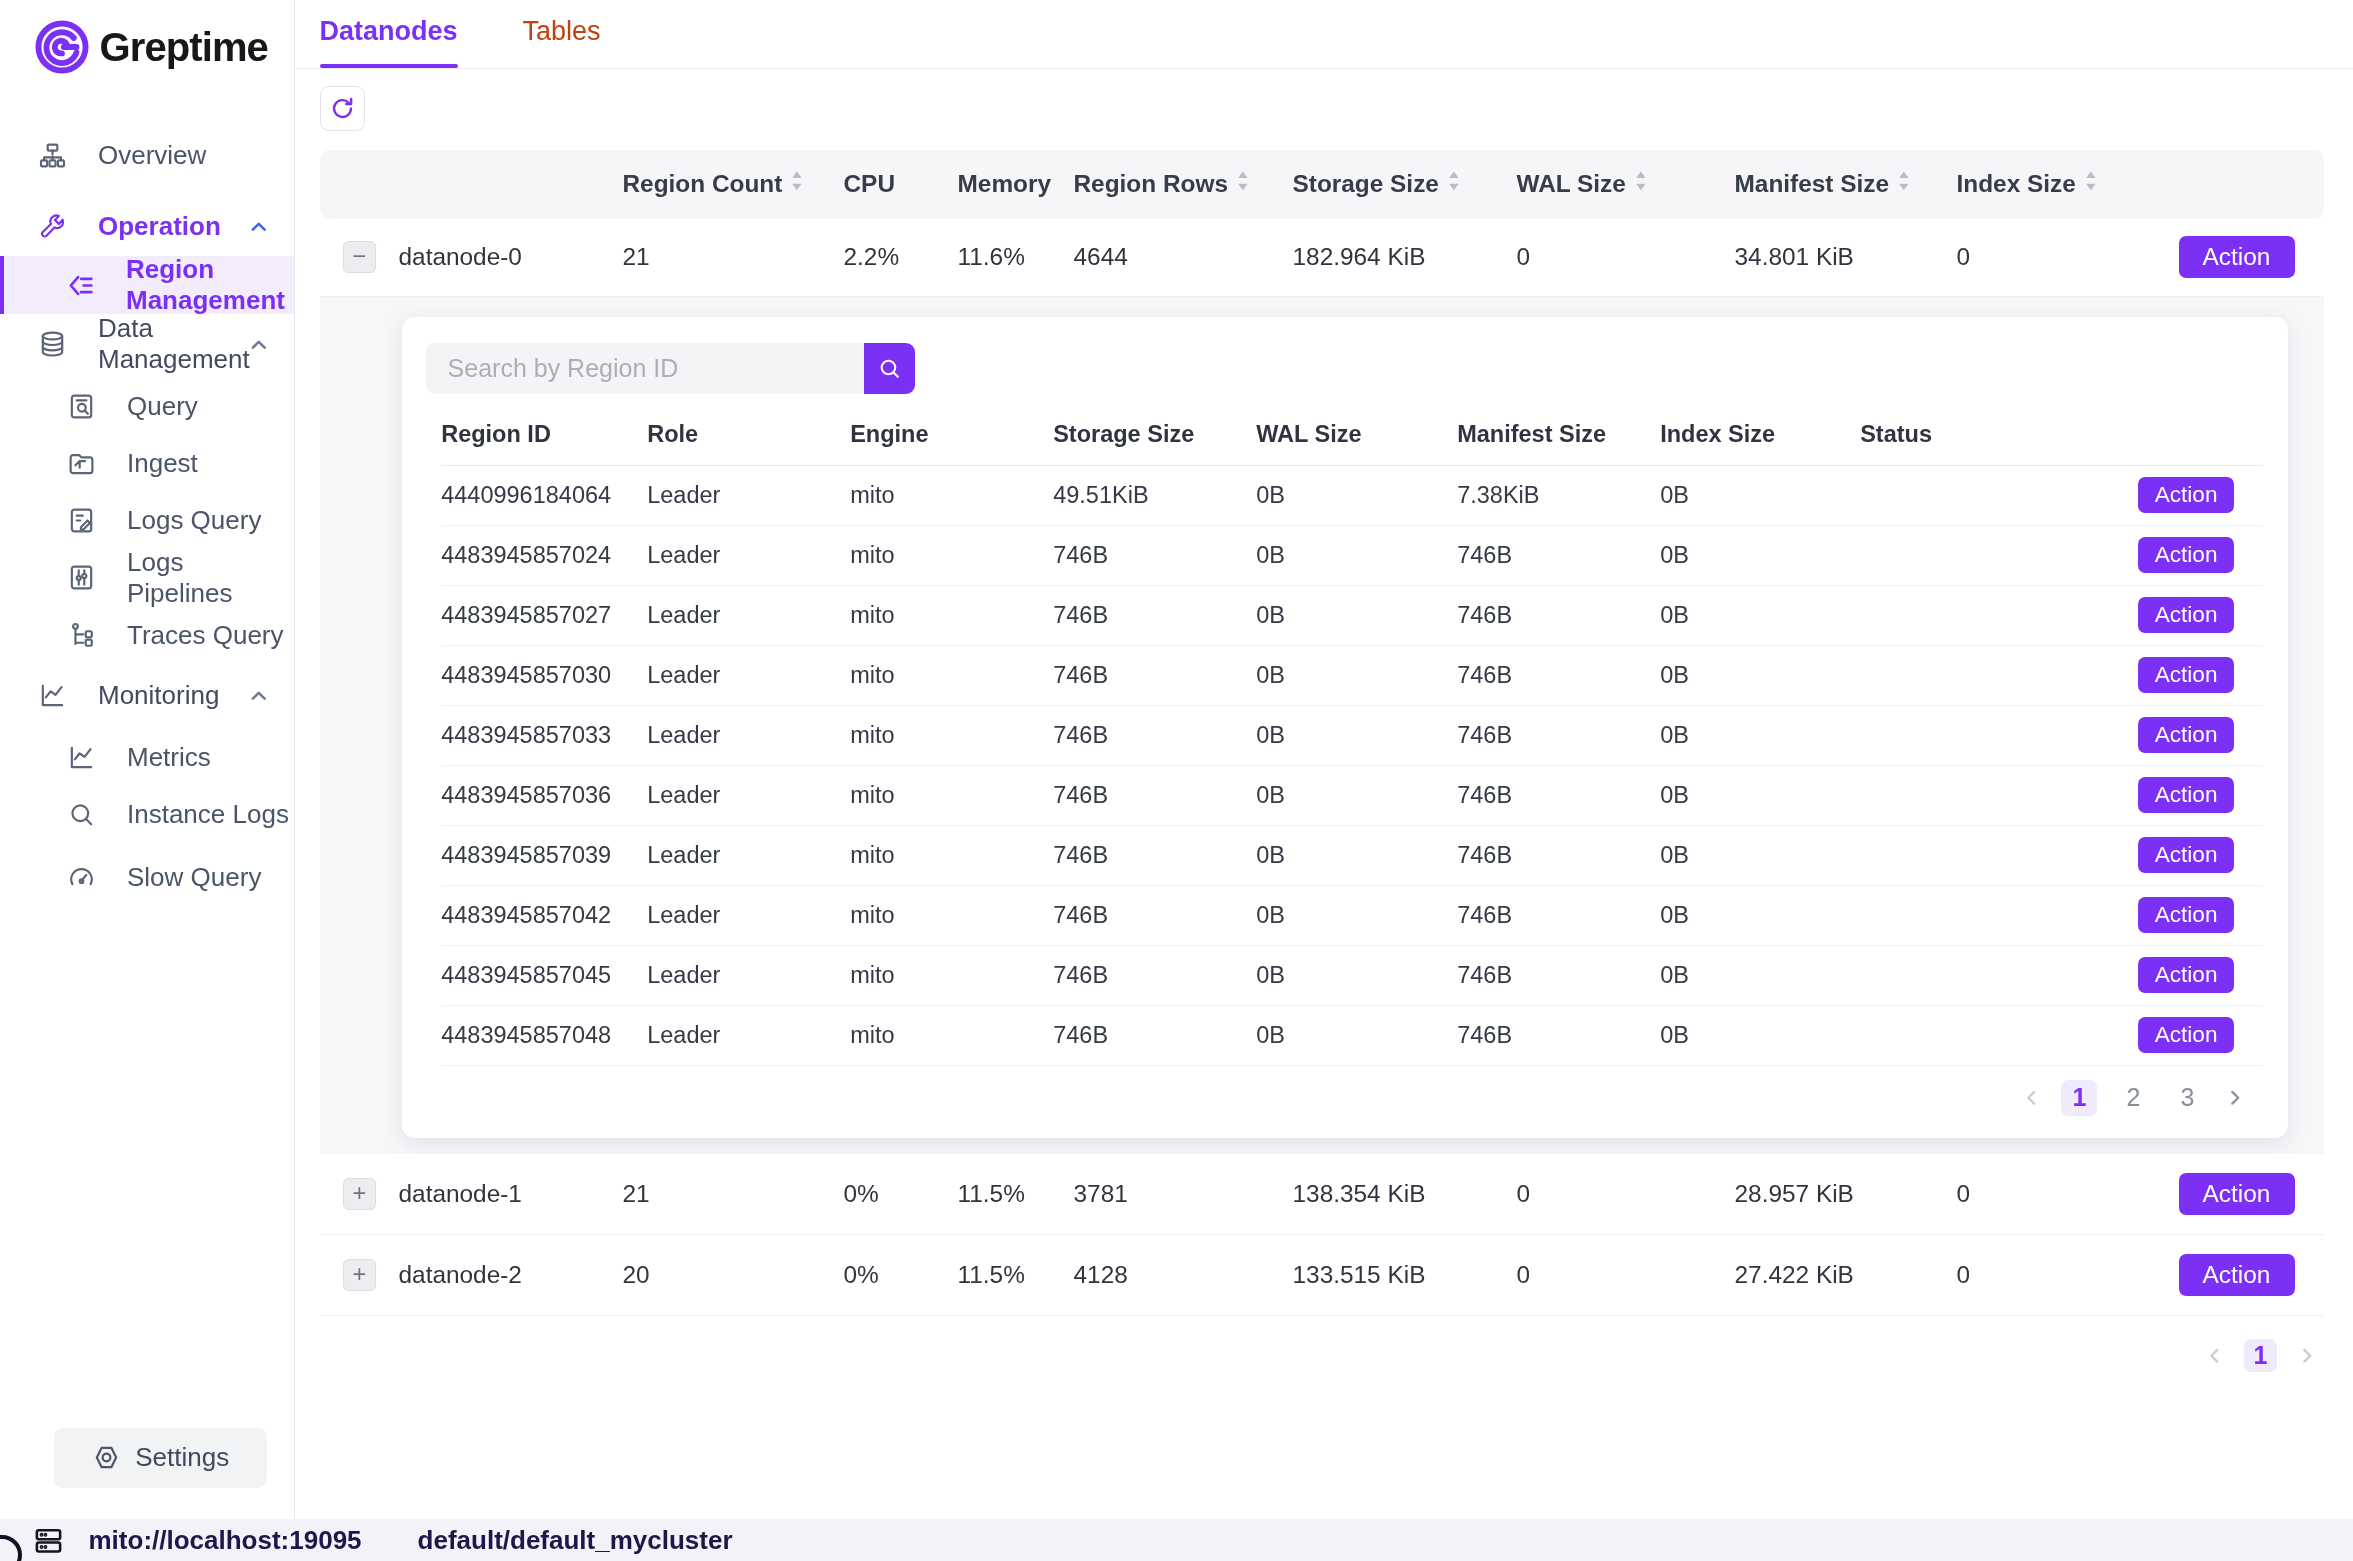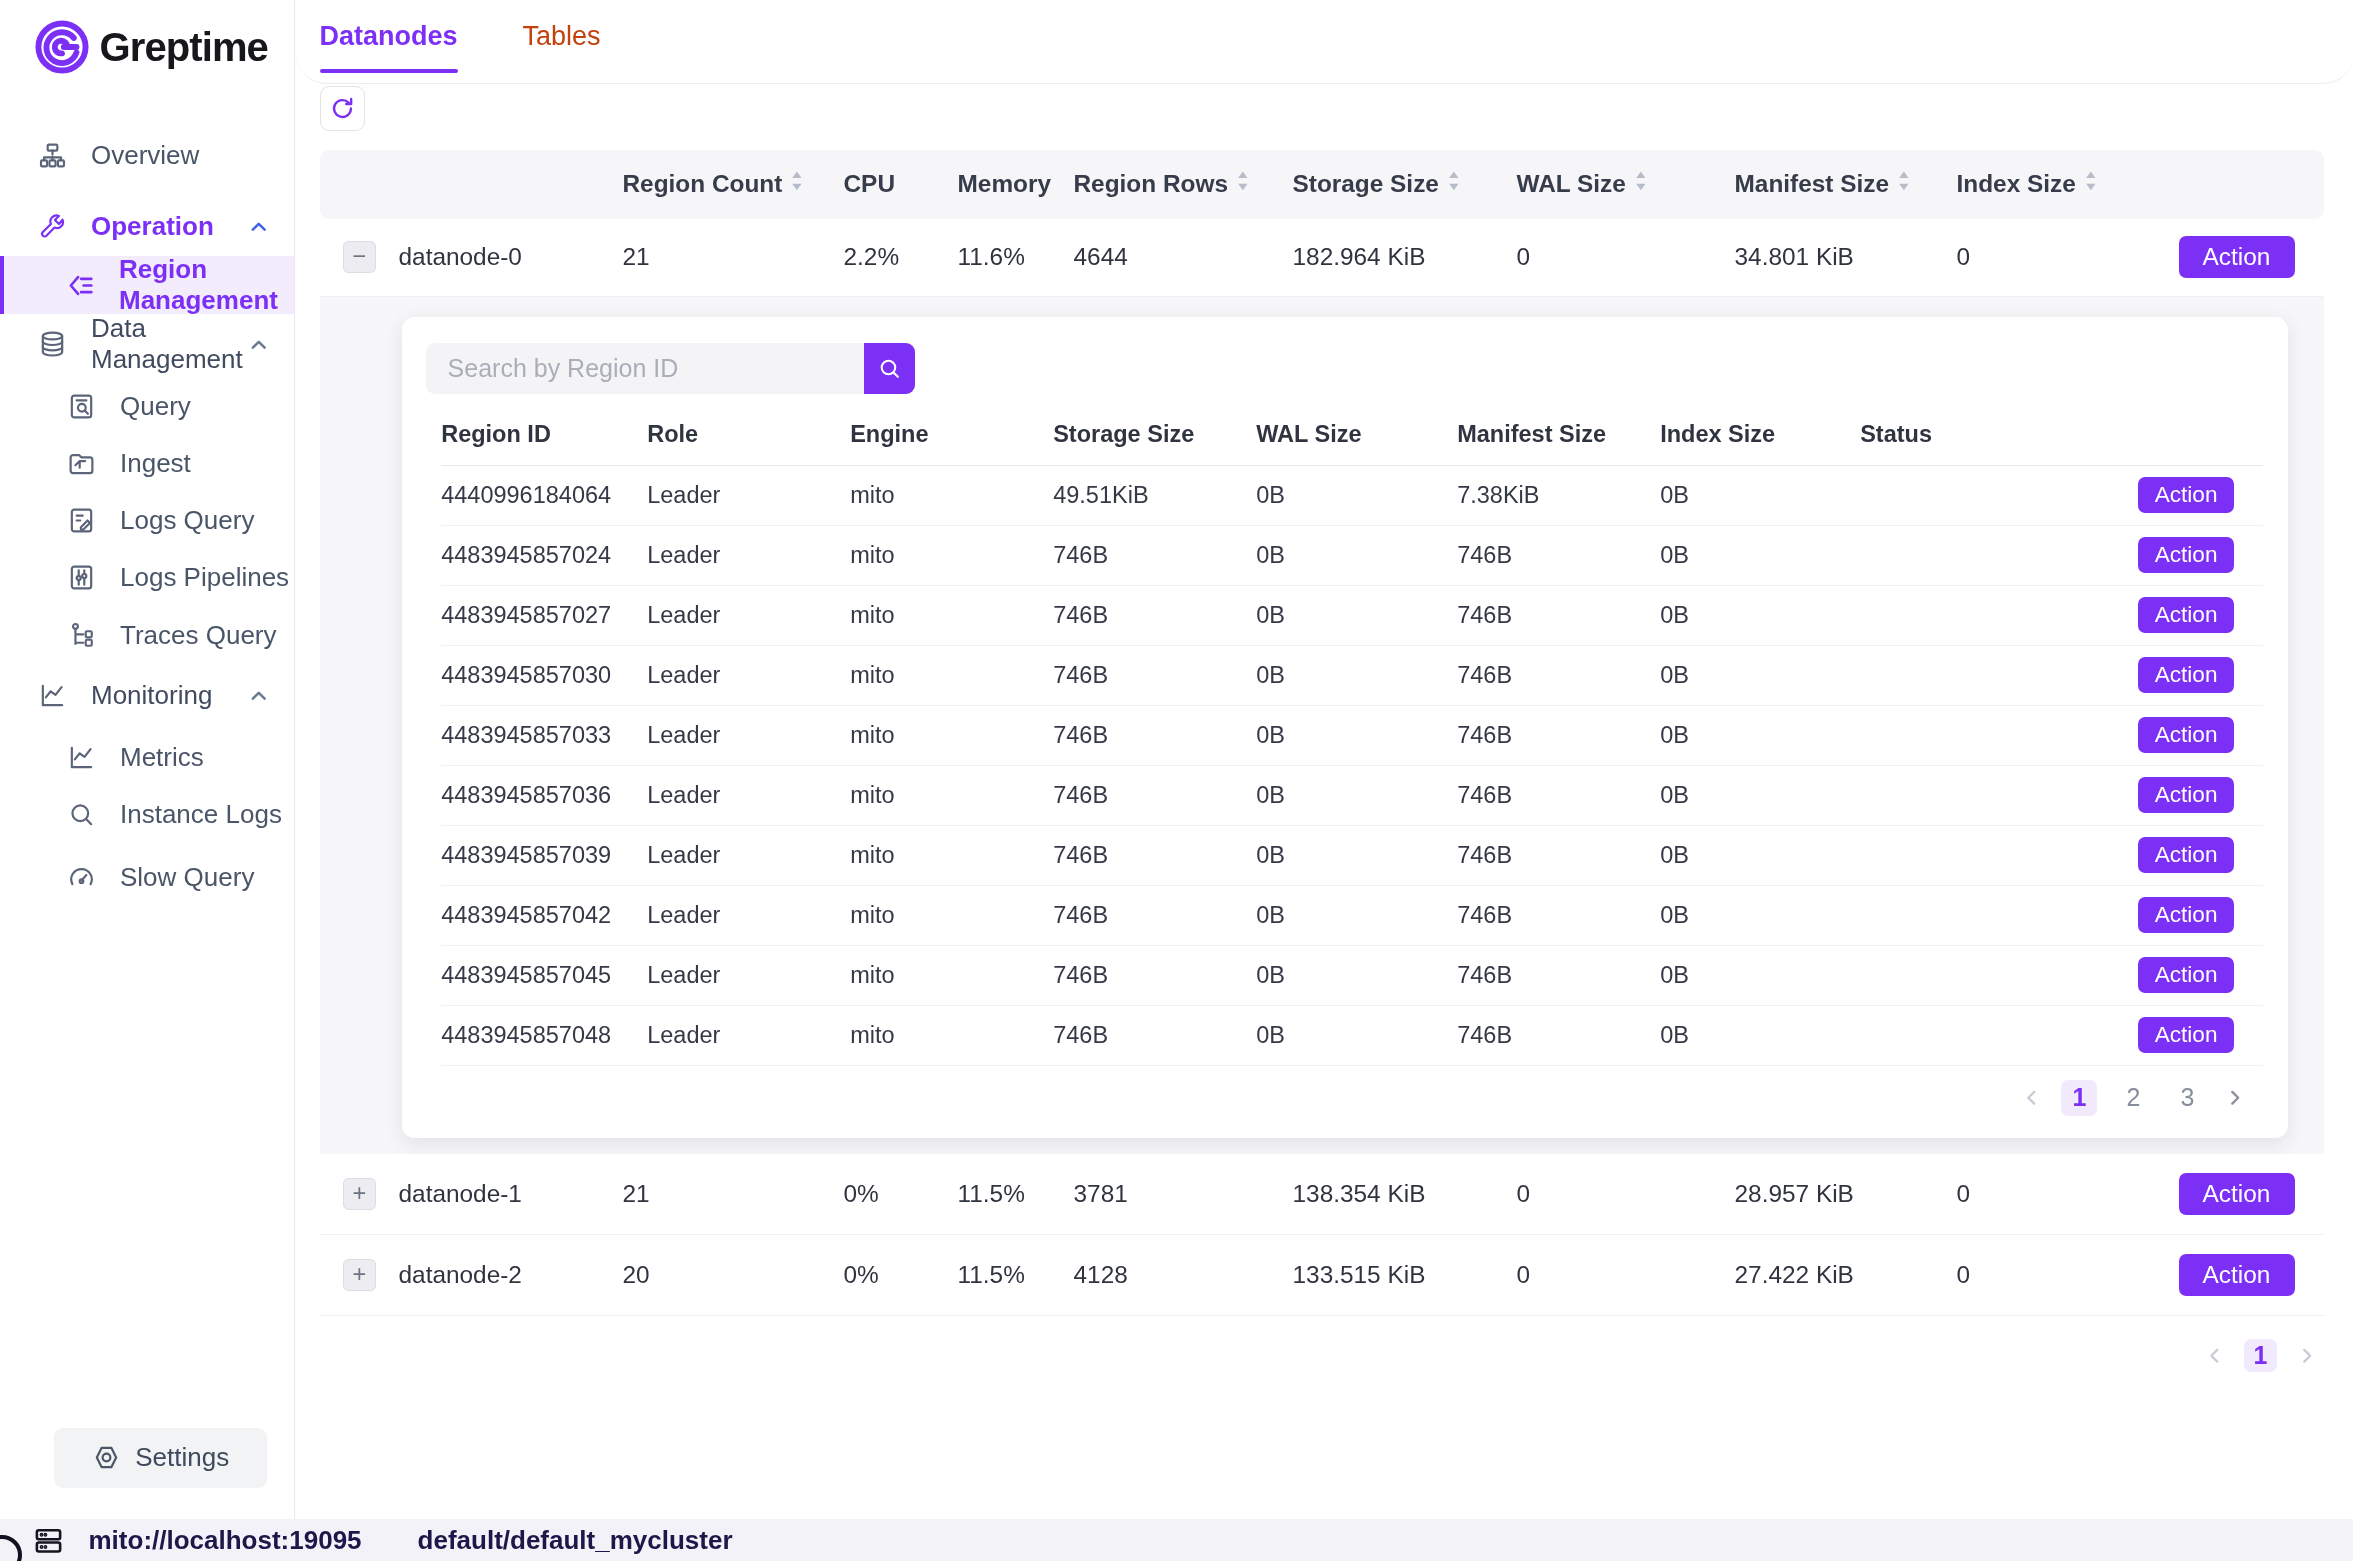--- a/index.html
+++ b/index.html
@@ -5,44 +5,44 @@
   * { margin:0; padding:0; box-sizing:border-box; }
   html,body { width:2354px; height:1561px; overflow:hidden; background:#fff;
     font-family:"Liberation Sans", sans-serif; color:#30343e; }
   .app { position:relative; width:2354px; height:1561px; }
 
   
   .sidebar { position:absolute; left:0; top:0; width:295px; height:1520px;
     border-right:0.9px solid #e8e8ee; background:#fff; }
   .logo-row { display:flex; align-items:center; gap:9px; margin:18px 0 0 32.5px; }
   .logo-text { font-size:40px; font-weight:bold; color:#17181c; letter-spacing:-0.9px; }
-  .nav-item { display:flex; align-items:center; gap:24px; height:42px;
+  .nav-item { display:flex; align-items:center; gap:31px; height:42px;
     padding-left:38px; font-size:26px; color:#4a5568; cursor:pointer; position:relative; }
   .nav-item .icn { width:29px; height:29px; flex:0 0 29px; color:#5b6478; display:flex; }
   .nav-item .chev { position:absolute; right:23.5px; width:23.5px; height:23.5px; color:#6c7a91; }
   .nav-item.sect { font-weight:500; color:#414b5f; }
   .nav-item.op { color:#7c2ff5; font-weight:700; }
   .nav-item.op .icn { color:#7c2ff5; }
   .nav-item.op .chev { color:#3f63ea; }
   .nav-item.child { padding-left:67px; }
   .nav-item.active-item { height:58px; background:#f3ecfd; color:#7c2ff5; font-weight:700;
     border-left:4.5px solid #7c2ff5; padding-left:62px; }
   .nav-item.active-item .icn { color:#7c2ff5; }
   svg.s { width:100%; height:100%; fill:none; stroke:currentColor; stroke-width:1.8;
     stroke-linecap:round; stroke-linejoin:round; }
   .settings-btn { position:absolute; left:54px; bottom:32.5px; width:213px; height:60px;
     background:#f2f3f5; border:none; border-radius:9px; display:flex; align-items:center;
     justify-content:center; gap:14.4px; font-size:26px; color:#3f4a5c; cursor:pointer;
     font-family:inherit; }
   .settings-btn .icn { width:29px; height:29px; color:#4a5568; }
 
   
-  .topbar { position:absolute; left:296px; top:0; right:0; height:84px;
-    border-bottom:0.9px solid #ebebf0; display:flex; align-items:flex-start; gap:65px;
-    padding-left:23.5px;border-radius:31px; }
+  .topbar { position:absolute; left:296px; top:0; right:0; height:69px;
+    border-bottom:0.9px solid #ebebf0; display:flex; align-items:flex-end; gap:65px;
+    padding-left:23.5px; }
   .tab { font-size:27px; color:#c2410c; cursor:pointer; height:73px; display:flex;
     align-items:center; position:relative; }
   .tab.active { color:#7c2ff5; font-weight:600; }
   .tab.active::after { content:""; position:absolute; left:0; right:0; bottom:0;
     height:3.6px; background:#7c2ff5; border-radius:2.7px; }
 
   
   .content { position:absolute; left:296px; top:73px; right:0; bottom:42px; overflow:hidden; }
   .refresh-btn { margin:12.6px 0 0 23.5px; width:45px; height:45px; background:#fff;
     border:1.4px solid #e2e2e8; border-radius:9px; display:flex; align-items:center;

